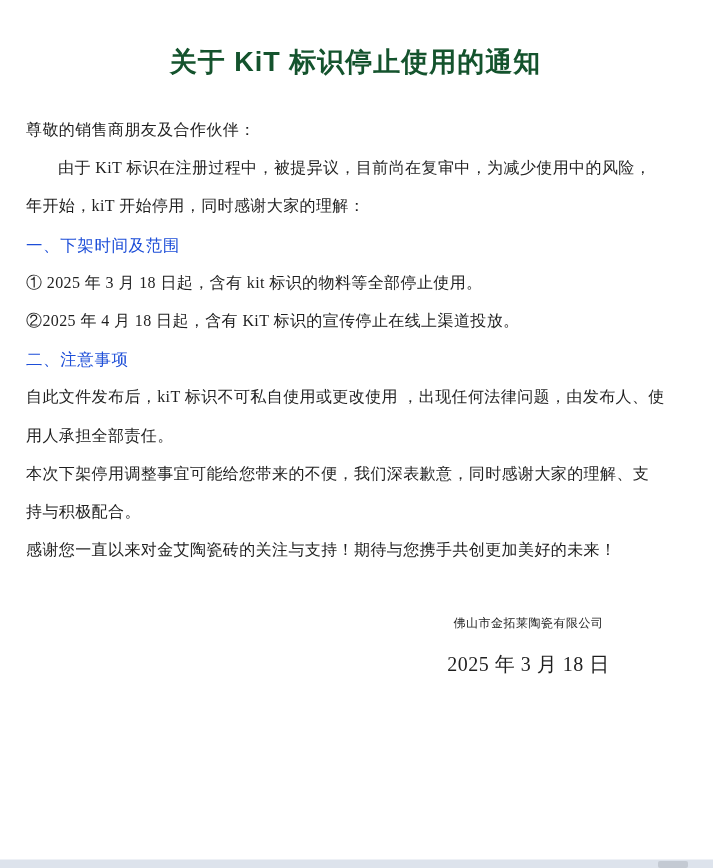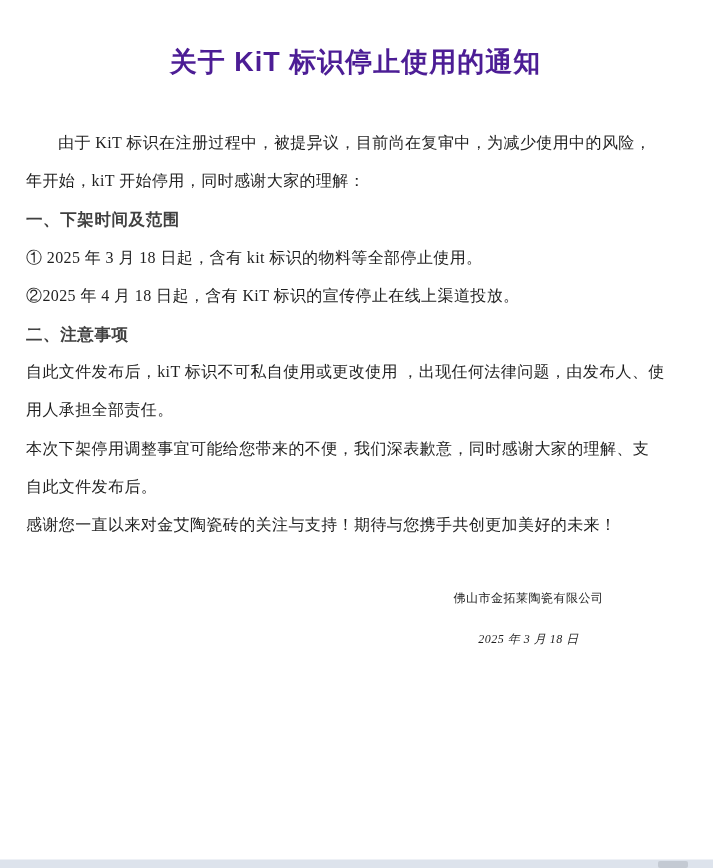--- a/index.html
+++ b/index.html
@@ -23,55 +23,54 @@
   .content {
     padding: 46px 28px 0 26px;
   }
   .title {
     font-family: "Liberation Sans", "DejaVu Sans", sans-serif;
     font-weight: 700;
     font-size: 27px;
     line-height: 32px;
     letter-spacing: 1px;
     text-align: center;
-    color: #4c1d95;
-    margin: 0 0 46px 0;
+    color: #14532d;
+    margin: 0 0 33px 0;
   }
   .line {
     font-size: 16px;
     line-height: 38.2px;
     letter-spacing: 0.4px;
     white-space: pre-wrap;
   }
   .line.indent {
     text-indent: 2em;
   }
   .line.heading {
     font-family: "Liberation Sans", "DejaVu Sans", sans-serif;
-    font-weight: 700;
+    font-weight: 400;
     font-size: 16.5px;
-    color: #404040;
+    color: #1d4ed8;
     letter-spacing: 0.6px;
   }
   .signature {
     width: 217px;
     margin: 35px 48px 0 auto;
     text-align: center;
   }
   .sig-company {
     font-size: 12px;
     line-height: 38px;
     letter-spacing: 0.5px;
   }
   .sig-date {
-    font-size: 12px;
+    font-size: 20px;
     line-height: 38px;
     margin-top: 3px;
     letter-spacing: 0.5px;
-    font-style: italic;
   }
   .hscrollbar {
     position: absolute;
     left: 0;
     right: 0;
     bottom: 0;
     height: 8px;
     background: #dde3ec;
     border-top: 1px solid #eef1f6;
   }
@@ -86,32 +85,33 @@
   }
 </style>
 </head>
 <body>
 
 <div class="page">
   <div class="content">
 
     <h1 class="title">关于 KiT 标识停止使用的通知</h1>
 
+    <div class="line">尊敬的销售商朋友及合作伙伴：</div>
     <div class="line indent">由于 KiT 标识在注册过程中，被提异议，目前尚在复审中，为减少使用中的风险，</div>
     <div class="line">年开始，kiT 开始停用，同时感谢大家的理解：</div>
 
     <div class="line heading">一、下架时间及范围</div>
     <div class="line">① 2025 年 3 月 18 日起，含有 kit 标识的物料等全部停止使用。</div>
     <div class="line">②2025 年 4 月 18 日起，含有 KiT 标识的宣传停止在线上渠道投放。</div>
 
     <div class="line heading">二、注意事项</div>
     <div class="line">自此文件发布后，kiT 标识不可私自使用或更改使用 ，出现任何法律问题，由发布人、使</div>
     <div class="line">用人承担全部责任。</div>
     <div class="line">本次下架停用调整事宜可能给您带来的不便，我们深表歉意，同时感谢大家的理解、支</div>
-    <div class="line">自此文件发布后。</div>
+    <div class="line">持与积极配合。</div>
     <div class="line">感谢您一直以来对金艾陶瓷砖的关注与支持！期待与您携手共创更加美好的未来！</div>
 
     <div class="signature">
       <div class="sig-company">佛山市金拓莱陶瓷有限公司</div>
       <div class="sig-date">2025 年 3 月 18 日</div>
     </div>
 
   </div>
 
   <div class="hscrollbar">

